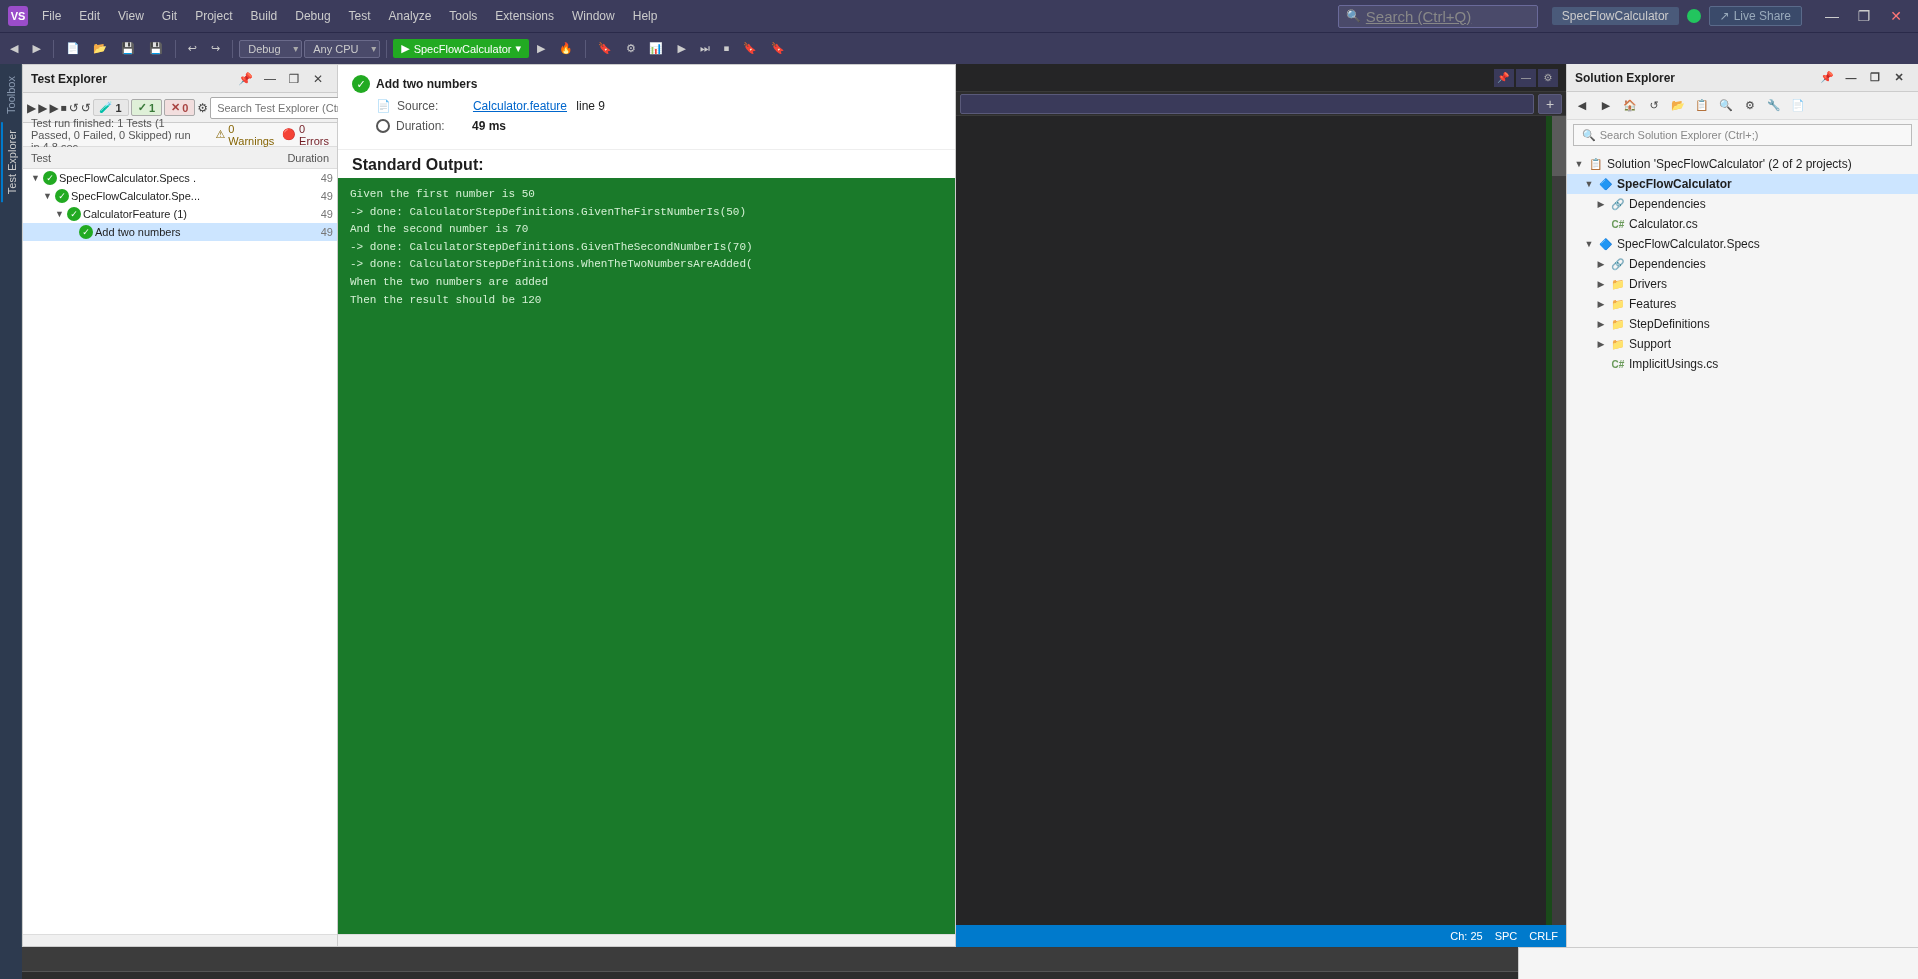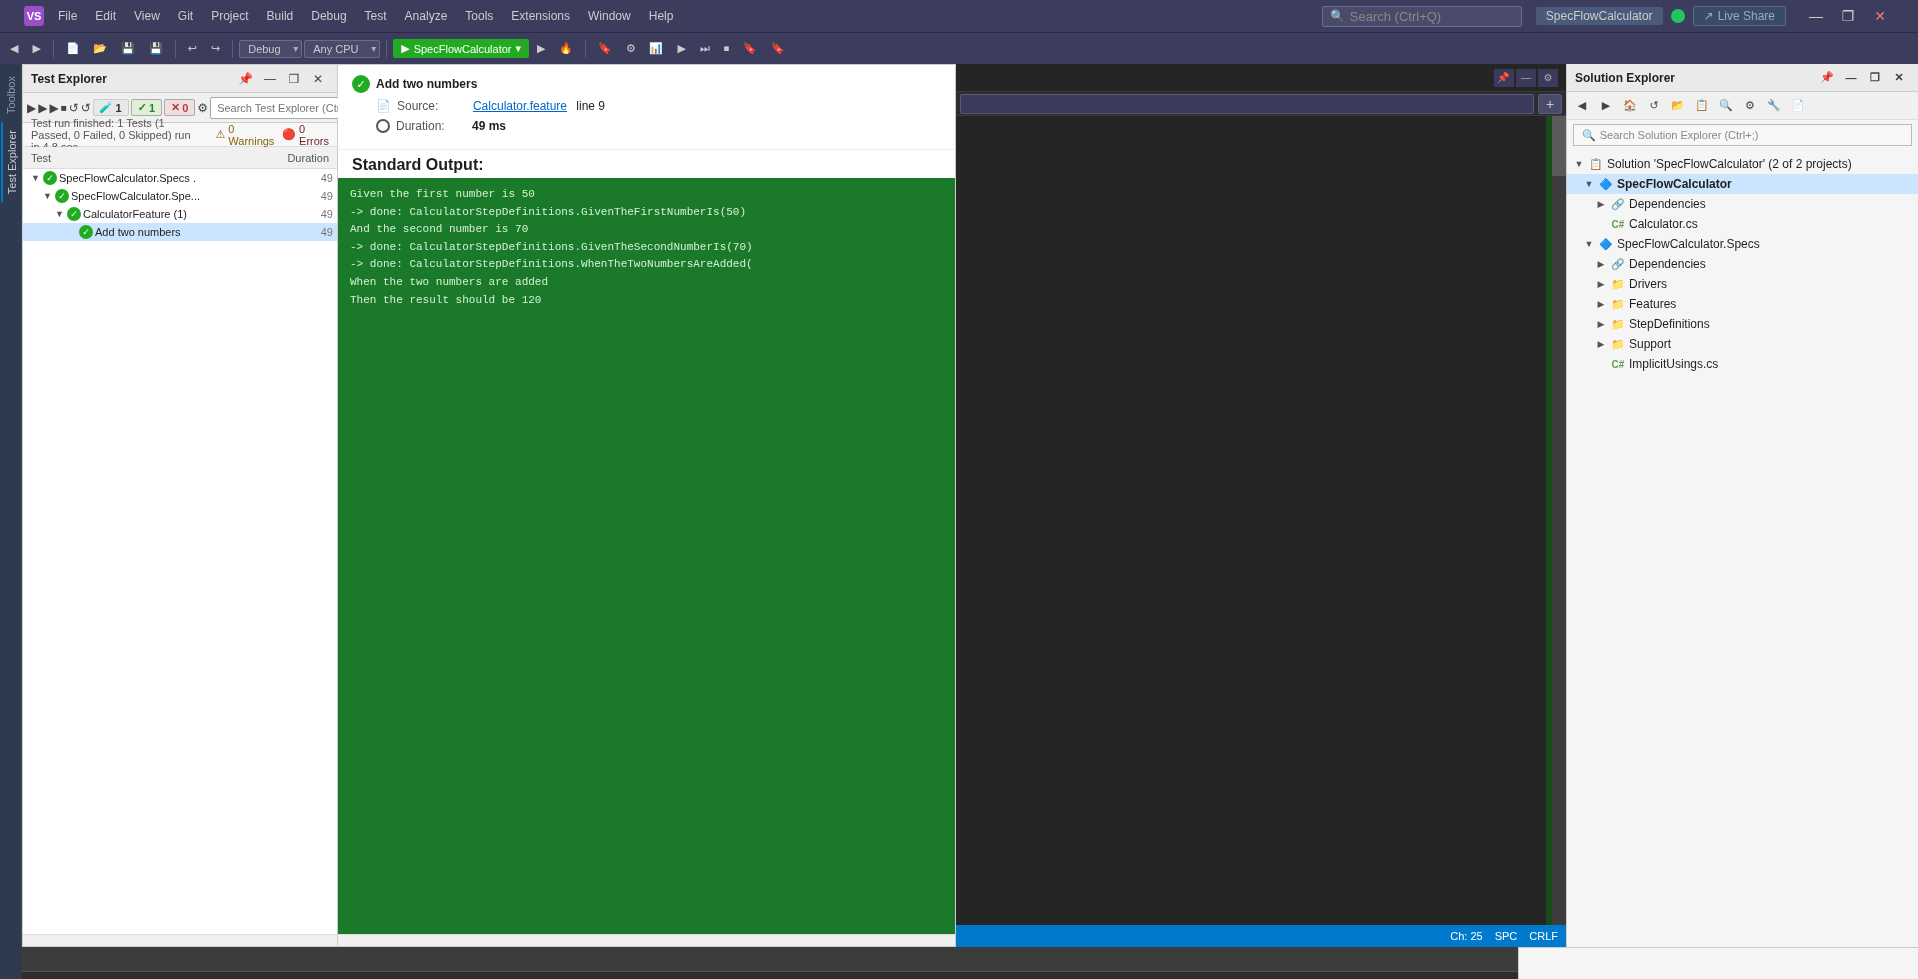--- a/index.html
+++ b/index.html
@@ -12,21 +12,21 @@
       overflow: hidden;
       color: #d4d4d4;
     }
 
     
     .title-bar {
       height: 32px;
       background: #3c3c5c;
       display: flex;
       align-items: center;
-      padding: 0 24px;
+      padding: 0 8px;
       gap: 6px;
     }
     .title-bar-logo {
       width: 20px; height: 20px;
       background: #9b4dca;
       border-radius: 3px;
       display: flex; align-items: center; justify-content: center;
       font-weight: bold; color: white; font-size: 11px;
     }
     .title-bar-menu {
@@ -574,21 +574,21 @@
     <span>Debug</span>
     <span>Test</span>
     <span>Analyze</span>
     <span>Tools</span>
     <span>Extensions</span>
     <span>Window</span>
     <span>Help</span>
   </div>
   <div class="title-bar-search">
     <span>🔍</span>
-    <span style="color:#888;font-size:13px;">Search (Ctrl+Q)</span>
+    <span style="color:#888;font-size:15px;text-decoration:underline;">Search (Ctrl+Q)</span>
   </div>
   <div class="title-bar-right">
     <div class="title-bar-profile">SpecFlowCalculator</div>
     <div class="title-bar-dot"></div>
     <div class="title-bar-live-share">
       <span>↗</span>
       <span>Live Share</span>
     </div>
     <div class="title-bar-controls">
       <span>—</span>

